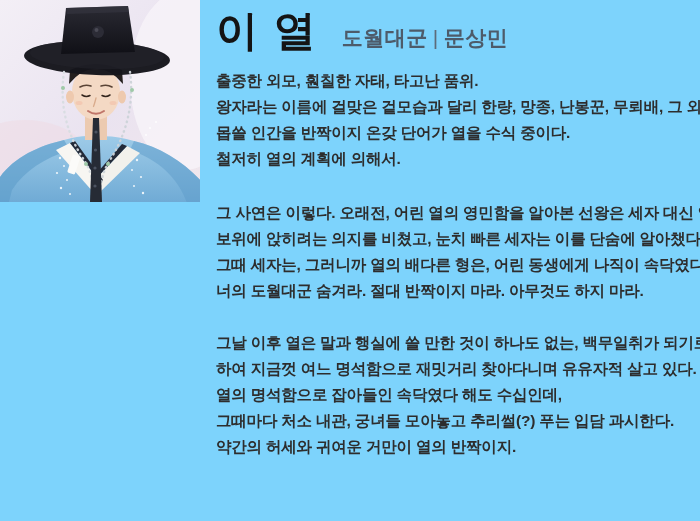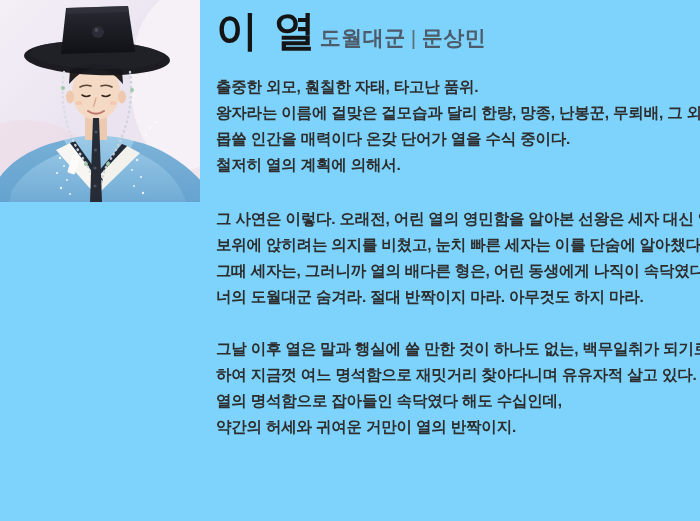--- a/index.html
+++ b/index.html
@@ -8,25 +8,25 @@
 
   
   .portrait{position:absolute;left:0;top:0;width:200px;height:202px;overflow:hidden;}
   .portrait svg{display:block;}
 
   
   .content{position:absolute;left:216px;top:6px;width:478px;}
 
   .title-row{display:flex;align-items:baseline;white-space:nowrap;}
   .char-name{font-size:42px;font-weight:700;color:#141414;letter-spacing:2px;line-height:50px;margin:0;}
-  .subtitle{margin-left:2px;font-size:21px;font-weight:700;color:#4d5b6a;letter-spacing:0.5px;}
+  .subtitle{margin-left:24px;font-size:21px;font-weight:700;color:#4d5b6a;letter-spacing:0.5px;}
   .subtitle .sep{margin:0 5px;font-weight:400;color:#5d6b7a;}
 
   .bio p{margin:0;font-size:15.5px;line-height:26px;font-weight:700;color:#2d2d2d;letter-spacing:-0.2px;}
-  .bio p.p1{margin-top:18px;}
+  .bio p.p1{margin-top:12px;}
   .bio p.p2{margin-top:28px;}
   .bio p.p3{margin-top:26px;}
   .bio .line{white-space:nowrap;}
 </style>
 </head>
 <body>
 
 <div class="page">
 
   <div class="portrait">
@@ -125,31 +125,32 @@
       <h1 class="char-name">이 열</h1>
       <div class="subtitle">
         <span>도월대군</span><span class="sep">|</span><span>문상민</span>
       </div>
     </div>
 
     <div class="bio">
       <p class="p1">
         <span class="line" style="display:block">출중한 외모, 훤칠한 자태, 타고난 품위.</span>
         <span class="line" style="display:block">왕자라는 이름에 걸맞은 겉모습과 달리 한량, 망종, 난봉꾼, 무뢰배, 그 외 등등.</span>
-        <span class="line" style="display:block">몹쓸 인간을 매력이다 온갖 단어가 열을 수식 중이다.</span>
+        <span class="line" style="display:block">몹쓸 인간을 반짝이지 온갖 단어가 열을 수식 중이다.</span>
         <span class="line" style="display:block">철저히 열의 계획에 의해서.</span>
       </p>
       <p class="p2">
         <span class="line" style="display:block">그 사연은 이렇다. 오래전, 어린 열의 영민함을 알아본 선왕은 세자 대신 열을</span>
         <span class="line" style="display:block">보위에 앉히려는 의지를 비쳤고, 눈치 빠른 세자는 이를 단숨에 알아챘다.</span>
         <span class="line" style="display:block">그때 세자는, 그러니까 열의 배다른 형은, 어린 동생에게 나직이 속닥였다.</span>
         <span class="line" style="display:block">너의 도월대군 숨겨라. 절대 반짝이지 마라. 아무것도 하지 마라.</span>
       </p>
       <p class="p3">
         <span class="line" style="display:block">그날 이후 열은 말과 행실에 쓸 만한 것이 하나도 없는, 백무일취가 되기로 했다.</span>
         <span class="line" style="display:block">하여 지금껏 여느 명석함으로 재밋거리 찾아다니며 유유자적 살고 있다.</span>
         <span class="line" style="display:block">열의 명석함으로 잡아들인 속닥였다 해도 수십인데,</span>
+        <span class="line" style="display:block">그때마다 처소 내관, 궁녀들 모아놓고 추리썰(?) 푸는 입담 과시한다.</span>
         <span class="line" style="display:block">약간의 허세와 귀여운 거만이 열의 반짝이지.</span>
       </p>
     </div>
   </div>
 
 </div>
 
 </body></html>

